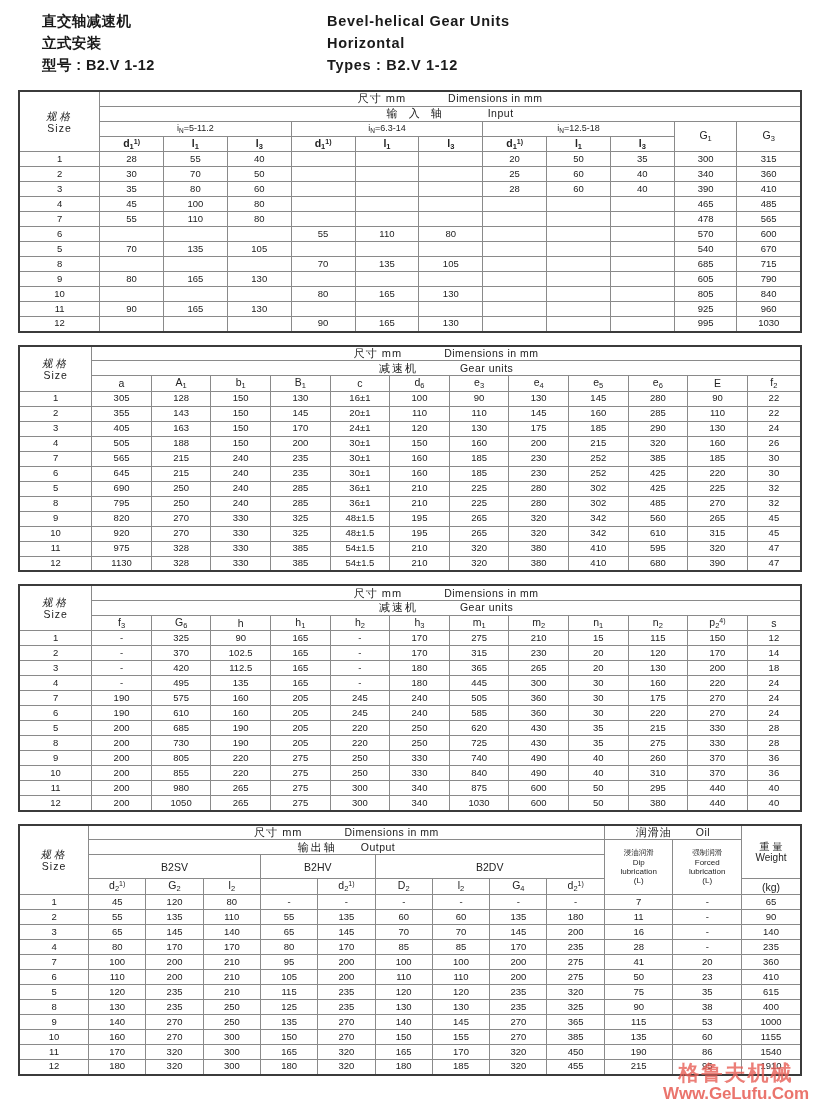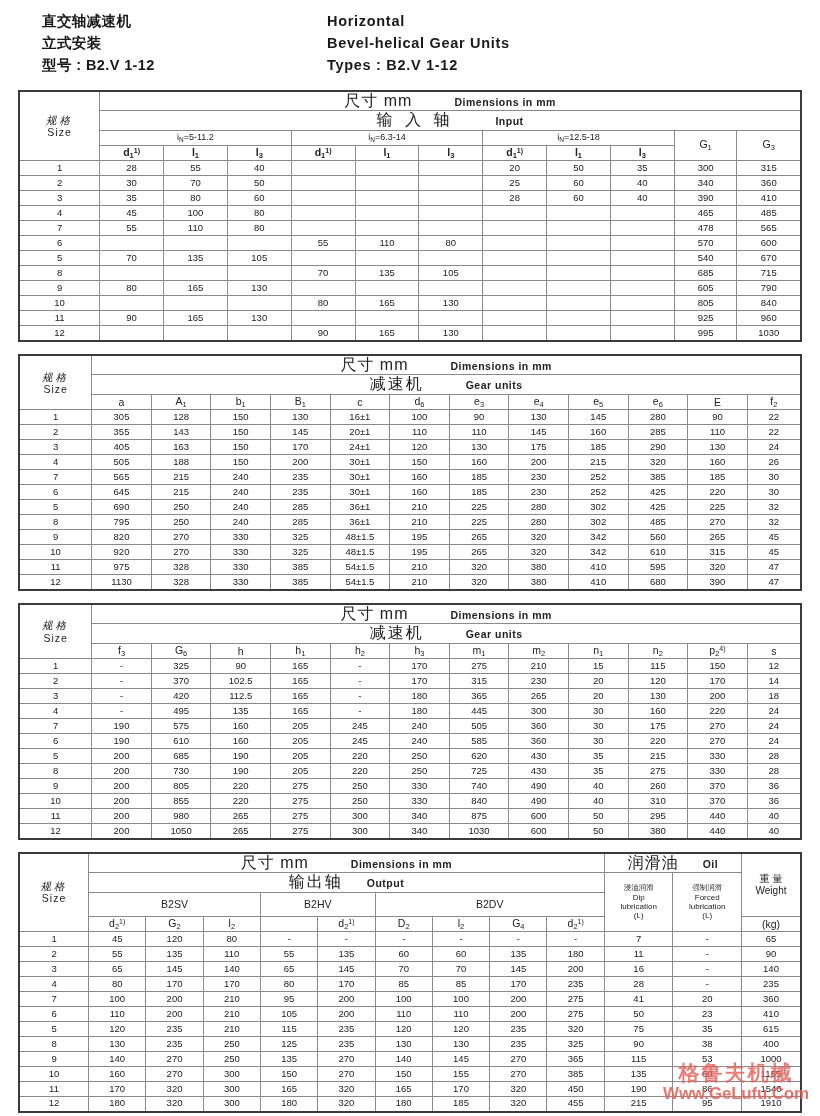--- a/index.html
+++ b/index.html
@@ -51,22 +51,22 @@
     line-height: 1.15;
     overflow: hidden;
     white-space: nowrap;
   }
   table.spec .outer-l { border-left: 2px solid #3b3b3b; }
   table.spec .outer-r { border-right: 2px solid #3b3b3b; }
   table.spec tr.first-row td { border-top: 2px solid #3b3b3b; }
   table.spec tr.last-row td { border-bottom: 2px solid #3b3b3b; }
 
   .hdr-band { height: 21px; font-size: 11px; }
-  .hdr-band .cn { font-size: 16px; letter-spacing: 1px; }
-  .hdr-band .en { font-weight: bold; letter-spacing: .5px; margin-left: 26px; font-size: 10.5px; padding-left: 16px;}
+  .hdr-band .cn { font-size: 11px; letter-spacing: 1px; }
+  .hdr-band .en { font-weight: normal; letter-spacing: .5px; margin-left: 26px; font-size: 10.5px; padding-left: 16px;}
   .band-inner { display: inline-block; }
 
   .size-cell {
     font-size: 10.5px;
     letter-spacing: 1px;
     line-height: 14px;
   }
   .size-cell .s-cn { letter-spacing: 3px; font-style: italic; }
 
   .colhdr { font-size: 10.5px; height: 17px; }
@@ -121,22 +121,22 @@
 </head>
 <body>
 
 <div class="title-block">
   <div class="title-col cn">
     <div class="title-line">直交轴减速机</div>
     <div class="title-line">立式安装</div>
     <div class="title-line">型号 : B2.V  1-12</div>
   </div>
   <div class="title-col en">
+    <div class="title-line en">Bevel-helical Gear Units</div>
     <div class="title-line en">Horizontal</div>
-    <div class="title-line en">Bevel-helical Gear Units</div>
     <div class="title-line en">Types : B2.V  1-12</div>
   </div>
 </div>
 
 <div style="height:14px"></div>
 
 <div class="tbl-wrap">
 <table class="spec" id="t1">
   <colgroup>
     <col style="width:72px">

